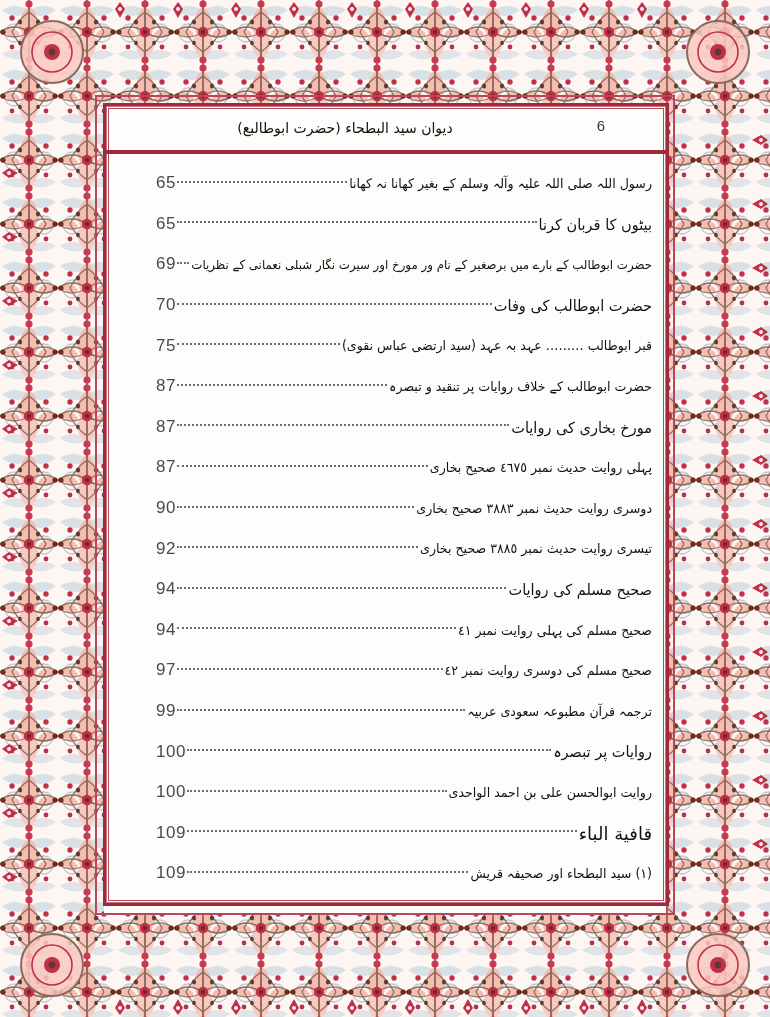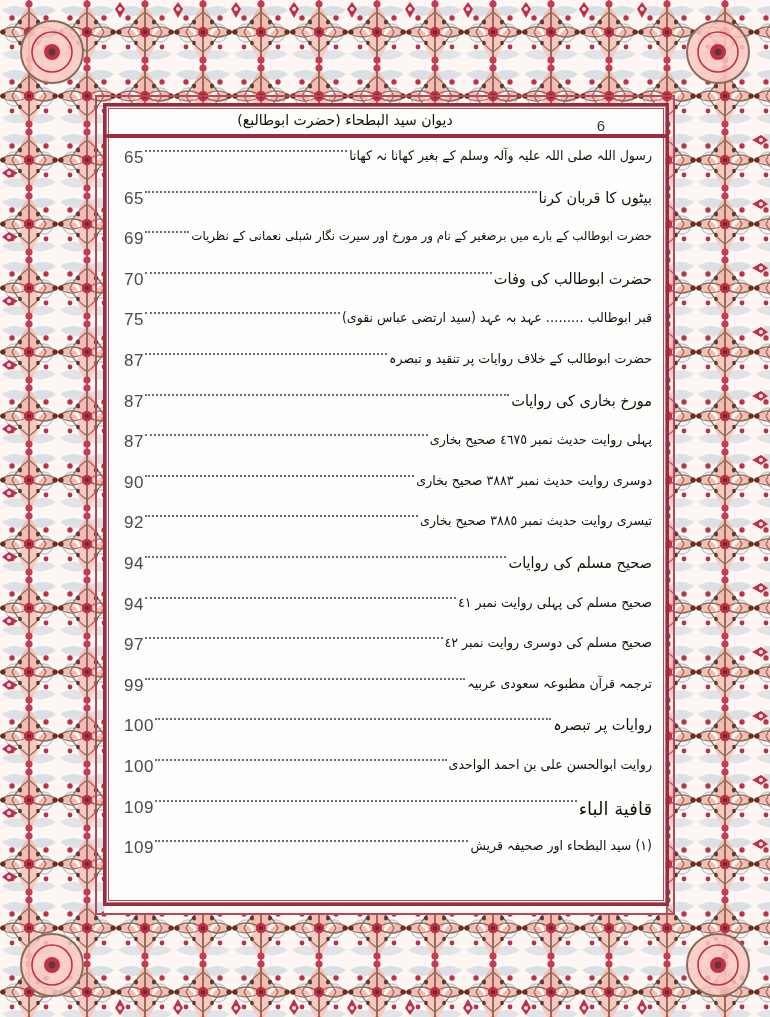--- a/index.html
+++ b/index.html
@@ -39,21 +39,21 @@
     position: absolute;
     inset: 2px;
     border: 1px solid #b0495a;
     box-sizing: border-box;
     pointer-events: none;
   }
 
   
   .header-bar {
     position: relative;
-    height: 32px;
+    height: 48px;
     border-bottom: 4px solid #9c2b3d;
     box-sizing: border-box;
     display: flex;
     align-items: center;
     padding: 0 14px 0 16px;
   }
   .hdr-title {
     flex: 1;
     text-align: center;
     direction: rtl;
@@ -74,24 +74,25 @@
     right: 48px;
     top: 11px;
   }
 
   
   .toc {
     padding: 11px 0 0 0;
   }
   .toc-row {
     display: flex;
-    align-items: flex-start;
+    align-items: center;
     height: 40.6px;
     padding: 0 14px 0 18px;
     box-sizing: border-box;
+    margin-left: 32px;
   }
   .toc-page {
     font-family: "Liberation Sans", sans-serif;
     font-size: 17px;
     color: #4a4a4a;
     line-height: 1;
     padding-bottom: 5px;
     flex: 0 0 auto;
     letter-spacing: 0.5px;
   }

